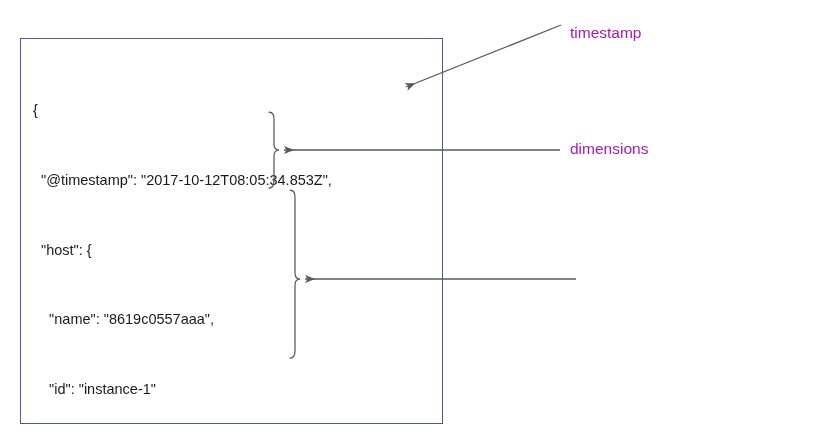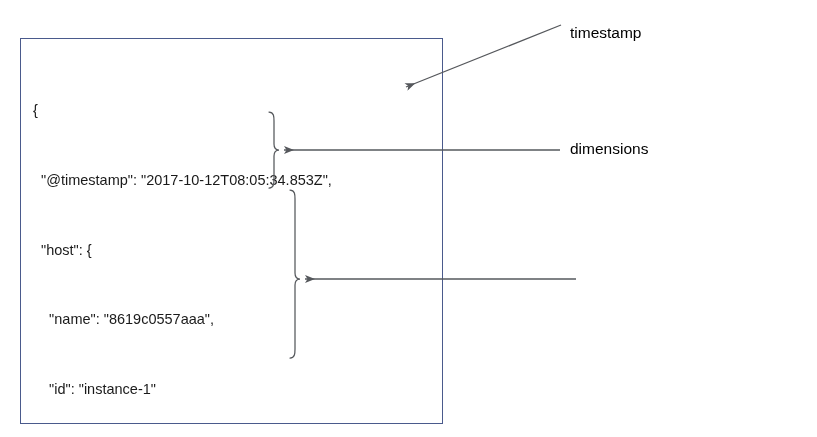--- a/index.html
+++ b/index.html
@@ -51,21 +51,21 @@
     width: 817px;
     height: 437px;
     pointer-events: none;
   }
 
   
   .annot-label {
     position: absolute;
     font-family: "Liberation Sans", sans-serif;
     font-size: 15.5px;
-    color: #000000;
+    color: #a21caf;
     white-space: nowrap;
   }
   #label-timestamp { left: 570px; top: 24px; }
   #label-dimensions { left: 570px; top: 140px; }
   #label-metric { left: 588px; top: 270px; }
 </style>
 </head>
 <body>
 
 <div id="canvas">

